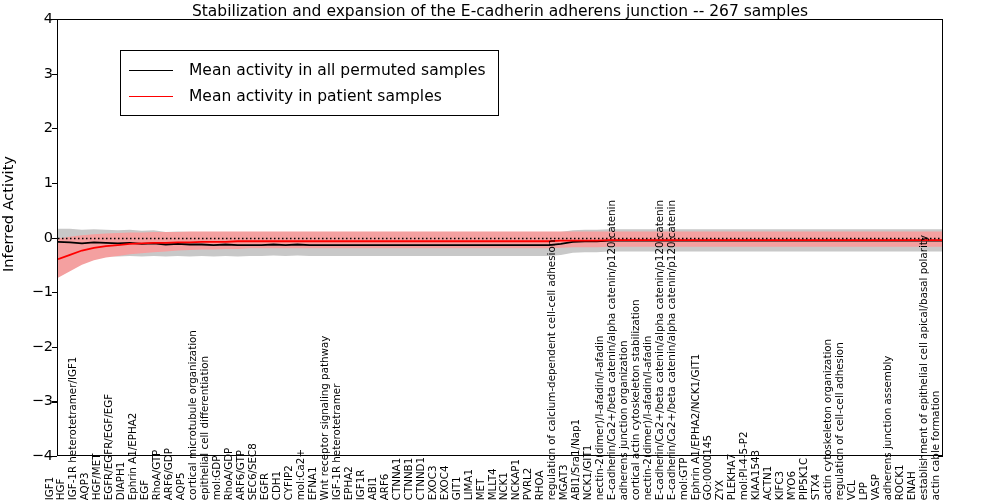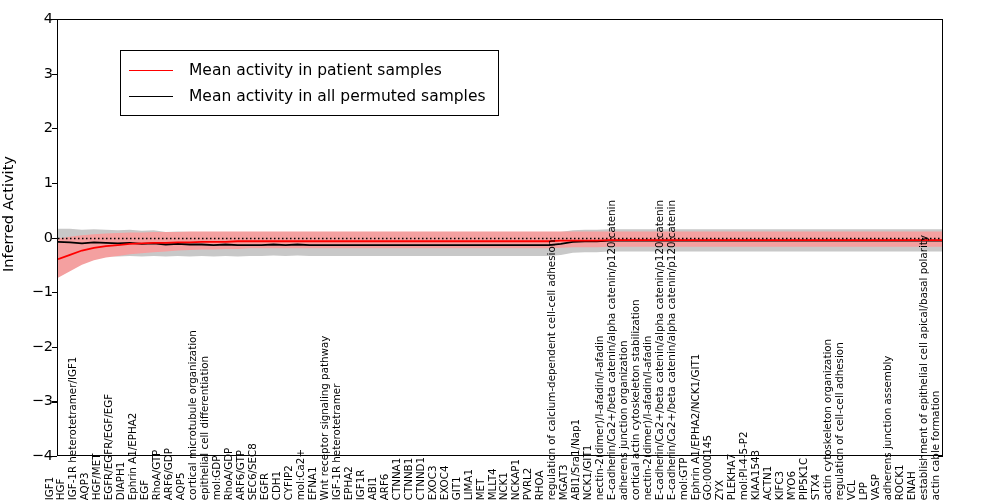--- a/index.html
+++ b/index.html
@@ -54,20 +54,21 @@
   .legend-row{display:flex;align-items:center;height:26px;}
   .legend-line{width:44px;height:0;border-top:1.6px solid #000;margin-right:16px;}
   .legend-line.red{border-top-color:#ff0000;}
   .legend-text{font-size:15.5px;color:#000;white-space:nowrap;}
 </style>
 </head>
 <body>
 
 <div id="fig">
 
+  <div id="title">Stabilization and expansion of the E-cadherin adherens junction -- 267 samples</div>
 
   <div id="ylabel">Inferred Activity</div>
   <div id="yticks">
       <div class="ytick" style="top: 0px; right: 947px;">4</div>
       <div class="ytickmark" style="left: 52px; top: 0px;"></div>
       <div class="ytickmark" style="left: 938px; top: 0px;"></div>
       <div class="ytick" style="top: 54.625px; right: 947px;">3</div>
       <div class="ytickmark" style="left: 52px; top: 54.625px;"></div>
       <div class="ytickmark" style="left: 938px; top: 54.625px;"></div>
       <div class="ytick" style="top: 109.25px; right: 947px;">2</div>
@@ -99,26 +100,26 @@
           <path d="M0.00,208.67 L11.97,208.67 L23.95,209.76 L35.92,209.21 L47.89,209.76 L59.86,210.31 L71.84,209.76 L83.81,210.85 L95.78,210.31 L107.76,211.94 L119.73,211.40 L131.70,211.94 L143.68,212.49 L155.65,213.04 L167.62,212.49 L179.59,213.04 L191.57,213.04 L203.54,213.04 L215.51,212.49 L227.49,213.04 L239.46,212.49 L251.43,213.04 L263.41,213.04 L275.38,213.04 L287.35,213.04 L299.32,213.04 L311.30,213.04 L323.27,213.04 L335.24,213.04 L347.22,213.04 L359.19,213.04 L371.16,213.04 L383.14,213.04 L395.11,213.04 L407.08,213.04 L419.05,213.04 L431.03,213.04 L443.00,213.04 L454.97,213.04 L466.95,213.04 L478.92,213.04 L490.89,213.04 L502.86,211.94 L514.84,210.31 L526.81,209.76 L538.78,209.76 L550.76,209.21 L562.73,209.21 L574.70,209.21 L586.68,209.21 L598.65,209.21 L610.62,209.21 L622.59,209.21 L634.57,209.21 L646.54,209.21 L658.51,209.21 L670.49,209.21 L682.46,209.21 L694.43,209.21 L706.41,209.21 L718.38,209.21 L730.35,209.21 L742.32,209.21 L754.30,209.21 L766.27,209.21 L778.24,209.21 L790.22,209.21 L802.19,209.21 L814.16,209.21 L826.14,209.21 L838.11,209.21 L850.08,209.21 L862.05,209.21 L874.03,209.21 L886.00,209.21 L886.00,231.61 L874.03,231.61 L862.05,231.61 L850.08,231.61 L838.11,231.61 L826.14,231.61 L814.16,231.61 L802.19,231.61 L790.22,231.61 L778.24,231.61 L766.27,231.61 L754.30,231.61 L742.32,231.61 L730.35,231.61 L718.38,231.61 L706.41,231.61 L694.43,231.61 L682.46,231.61 L670.49,231.61 L658.51,231.61 L646.54,231.61 L634.57,231.61 L622.59,231.61 L610.62,231.61 L598.65,231.61 L586.68,231.61 L574.70,231.61 L562.73,231.61 L550.76,231.61 L538.78,232.16 L526.81,232.16 L514.84,232.70 L502.86,234.89 L490.89,235.98 L478.92,235.98 L466.95,235.98 L454.97,235.98 L443.00,235.98 L431.03,235.98 L419.05,235.98 L407.08,235.98 L395.11,235.98 L383.14,235.98 L371.16,235.98 L359.19,235.98 L347.22,235.98 L335.24,235.98 L323.27,235.98 L311.30,235.98 L299.32,235.98 L287.35,235.98 L275.38,235.98 L263.41,235.98 L251.43,235.98 L239.46,235.43 L227.49,235.98 L215.51,235.43 L203.54,235.98 L191.57,235.98 L179.59,236.53 L167.62,235.98 L155.65,236.53 L143.68,235.98 L131.70,236.53 L119.73,235.98 L107.76,236.53 L95.78,235.98 L83.81,236.53 L71.84,235.98 L59.86,236.53 L47.89,235.98 L35.92,235.43 L23.95,236.53 L11.97,235.98 L0.00,234.89 Z" fill="#c8c8c8" stroke="none"></path>
           <path d="M0.00,218.50 L11.97,216.86 L23.95,215.22 L35.92,214.13 L47.89,213.58 L59.86,213.04 L71.84,212.49 L83.81,212.49 L95.78,211.94 L107.76,211.94 L119.73,211.94 L131.70,211.40 L143.68,211.40 L155.65,211.40 L167.62,211.40 L179.59,211.40 L191.57,211.40 L203.54,211.40 L215.51,211.40 L227.49,211.40 L239.46,211.40 L251.43,211.40 L263.41,211.40 L275.38,211.40 L287.35,211.40 L299.32,211.40 L311.30,211.40 L323.27,211.40 L335.24,211.40 L347.22,211.40 L359.19,211.40 L371.16,211.40 L383.14,211.40 L395.11,211.40 L407.08,211.40 L419.05,211.40 L431.03,211.40 L443.00,211.40 L454.97,211.40 L466.95,211.40 L478.92,211.40 L490.89,211.40 L502.86,211.40 L514.84,211.40 L526.81,211.40 L538.78,211.40 L550.76,211.40 L562.73,211.40 L574.70,211.40 L586.68,211.40 L598.65,211.40 L610.62,211.40 L622.59,211.40 L634.57,211.40 L646.54,211.40 L658.51,211.40 L670.49,211.40 L682.46,211.40 L694.43,211.40 L706.41,211.40 L718.38,211.40 L730.35,211.40 L742.32,211.40 L754.30,211.40 L766.27,211.40 L778.24,211.40 L790.22,211.40 L802.19,211.40 L814.16,211.40 L826.14,211.40 L838.11,211.40 L850.08,211.40 L862.05,211.40 L874.03,211.40 L886.00,211.40 L886.00,226.69 L874.03,226.69 L862.05,226.69 L850.08,226.69 L838.11,226.69 L826.14,226.69 L814.16,226.69 L802.19,226.69 L790.22,226.69 L778.24,226.69 L766.27,226.69 L754.30,226.69 L742.32,226.69 L730.35,226.69 L718.38,226.69 L706.41,226.69 L694.43,226.69 L682.46,226.69 L670.49,226.69 L658.51,226.69 L646.54,226.69 L634.57,226.69 L622.59,226.69 L610.62,226.69 L598.65,226.69 L586.68,226.69 L574.70,226.69 L562.73,226.69 L550.76,226.69 L538.78,227.24 L526.81,227.24 L514.84,227.24 L502.86,227.79 L490.89,228.33 L478.92,228.33 L466.95,228.33 L454.97,228.33 L443.00,228.33 L431.03,228.33 L419.05,228.33 L407.08,228.33 L395.11,228.33 L383.14,228.33 L371.16,228.33 L359.19,228.33 L347.22,228.33 L335.24,228.33 L323.27,228.33 L311.30,228.33 L299.32,228.33 L287.35,228.33 L275.38,228.33 L263.41,228.33 L251.43,228.33 L239.46,228.33 L227.49,228.33 L215.51,228.33 L203.54,228.33 L191.57,228.33 L179.59,228.88 L167.62,228.88 L155.65,229.43 L143.68,229.43 L131.70,229.97 L119.73,230.52 L107.76,231.61 L95.78,232.16 L83.81,233.25 L71.84,234.34 L59.86,235.98 L47.89,237.62 L35.92,240.35 L23.95,244.72 L11.97,251.28 L0.00,257.83 Z" fill="#f4a0a0" stroke="none"></path>
           <path d="M0.00,221.78 L11.97,222.32 L23.95,223.42 L35.92,222.32 L47.89,222.87 L59.86,223.42 L71.84,222.87 L83.81,223.96 L95.78,223.42 L107.76,224.51 L119.73,223.96 L131.70,224.51 L143.68,224.51 L155.65,225.06 L167.62,224.51 L179.59,225.06 L191.57,225.06 L203.54,225.06 L215.51,224.51 L227.49,225.06 L239.46,224.51 L251.43,225.06 L263.41,225.06 L275.38,225.06 L287.35,225.06 L299.32,225.06 L311.30,225.06 L323.27,225.06 L335.24,225.06 L347.22,225.06 L359.19,225.06 L371.16,225.06 L383.14,225.06 L395.11,225.06 L407.08,225.06 L419.05,225.06 L431.03,225.06 L443.00,225.06 L454.97,225.06 L466.95,225.06 L478.92,225.06 L490.89,225.06 L502.86,223.96 L514.84,221.78 L526.81,221.23 L538.78,221.23 L550.76,220.69 L562.73,220.69 L574.70,220.69 L586.68,220.69 L598.65,220.69 L610.62,220.69 L622.59,220.69 L634.57,220.69 L646.54,220.69 L658.51,220.69 L670.49,220.69 L682.46,220.69 L694.43,220.69 L706.41,220.69 L718.38,220.69 L730.35,220.69 L742.32,220.69 L754.30,220.69 L766.27,220.69 L778.24,220.69 L790.22,220.69 L802.19,220.69 L814.16,220.69 L826.14,220.69 L838.11,220.69 L850.08,220.69 L862.05,220.69 L874.03,220.69 L886.00,220.69 " fill="none" stroke="#000000" stroke-width="1.8"></path>
           <path d="M0.00,239.26 L11.97,234.89 L23.95,230.52 L35.92,227.79 L47.89,226.15 L59.86,225.06 L71.84,223.96 L83.81,223.42 L95.78,222.87 L107.76,222.87 L119.73,222.32 L131.70,222.32 L143.68,221.78 L155.65,221.78 L167.62,221.78 L179.59,221.23 L191.57,221.23 L203.54,221.23 L215.51,221.23 L227.49,221.23 L239.46,221.23 L251.43,221.23 L263.41,221.23 L275.38,221.23 L287.35,221.23 L299.32,221.23 L311.30,221.23 L323.27,221.23 L335.24,221.23 L347.22,221.23 L359.19,221.23 L371.16,221.23 L383.14,221.23 L395.11,221.23 L407.08,221.23 L419.05,221.23 L431.03,221.23 L443.00,221.23 L454.97,221.23 L466.95,221.23 L478.92,221.23 L490.89,221.23 L502.86,220.69 L514.84,220.69 L526.81,220.69 L538.78,220.69 L550.76,220.14 L562.73,220.14 L574.70,220.14 L586.68,220.14 L598.65,220.14 L610.62,220.14 L622.59,220.14 L634.57,220.14 L646.54,220.14 L658.51,220.14 L670.49,220.14 L682.46,220.14 L694.43,220.14 L706.41,220.14 L718.38,220.14 L730.35,220.14 L742.32,220.14 L754.30,220.14 L766.27,220.14 L778.24,220.14 L790.22,220.14 L802.19,220.14 L814.16,220.14 L826.14,220.14 L838.11,220.14 L850.08,220.14 L862.05,220.14 L874.03,220.14 L886.00,220.14 " fill="none" stroke="#ff0000" stroke-width="1.8"></path>
           <path d="M0.00,218.50 L11.97,218.50 L23.95,218.50 L35.92,218.50 L47.89,218.50 L59.86,218.50 L71.84,218.50 L83.81,218.50 L95.78,218.50 L107.76,218.50 L119.73,218.50 L131.70,218.50 L143.68,218.50 L155.65,218.50 L167.62,218.50 L179.59,218.50 L191.57,218.50 L203.54,218.50 L215.51,218.50 L227.49,218.50 L239.46,218.50 L251.43,218.50 L263.41,218.50 L275.38,218.50 L287.35,218.50 L299.32,218.50 L311.30,218.50 L323.27,218.50 L335.24,218.50 L347.22,218.50 L359.19,218.50 L371.16,218.50 L383.14,218.50 L395.11,218.50 L407.08,218.50 L419.05,218.50 L431.03,218.50 L443.00,218.50 L454.97,218.50 L466.95,218.50 L478.92,218.50 L490.89,218.50 L502.86,218.50 L514.84,218.50 L526.81,218.50 L538.78,218.50 L550.76,218.50 L562.73,218.50 L574.70,218.50 L586.68,218.50 L598.65,218.50 L610.62,218.50 L622.59,218.50 L634.57,218.50 L646.54,218.50 L658.51,218.50 L670.49,218.50 L682.46,218.50 L694.43,218.50 L706.41,218.50 L718.38,218.50 L730.35,218.50 L742.32,218.50 L754.30,218.50 L766.27,218.50 L778.24,218.50 L790.22,218.50 L802.19,218.50 L814.16,218.50 L826.14,218.50 L838.11,218.50 L850.08,218.50 L862.05,218.50 L874.03,218.50 L886.00,218.50 " fill="none" stroke="#000000" stroke-width="1.4" stroke-dasharray="1.5,2.5"></path>
         </svg>
     </div>
 
     <div id="legend">
       <div class="legend-row">
+        <span class="legend-line"></span>
+        <span class="legend-text">Mean activity in all permuted samples</span>
+      </div>
+      <div class="legend-row">
         <span class="legend-line red"></span>
         <span class="legend-text">Mean activity in patient samples</span>
-      </div>
-      <div class="legend-row">
-        <span class="legend-line"></span>
-        <span class="legend-text">Mean activity in all permuted samples</span>
       </div>
     </div>
   </div>
 
   <div id="xlabels">
       <div class="xtick" style="left: -3.5px;">IGF1</div>
       <div class="xtick" style="left: 8.47297px;">HGF</div>
       <div class="xtick" style="left: 20.4459px;">IGF-1R heterotetramer/IGF1</div>
       <div class="xtick" style="left: 32.4189px;">AQP3</div>
       <div class="xtick" style="left: 44.3919px;">HGF/MET</div>

